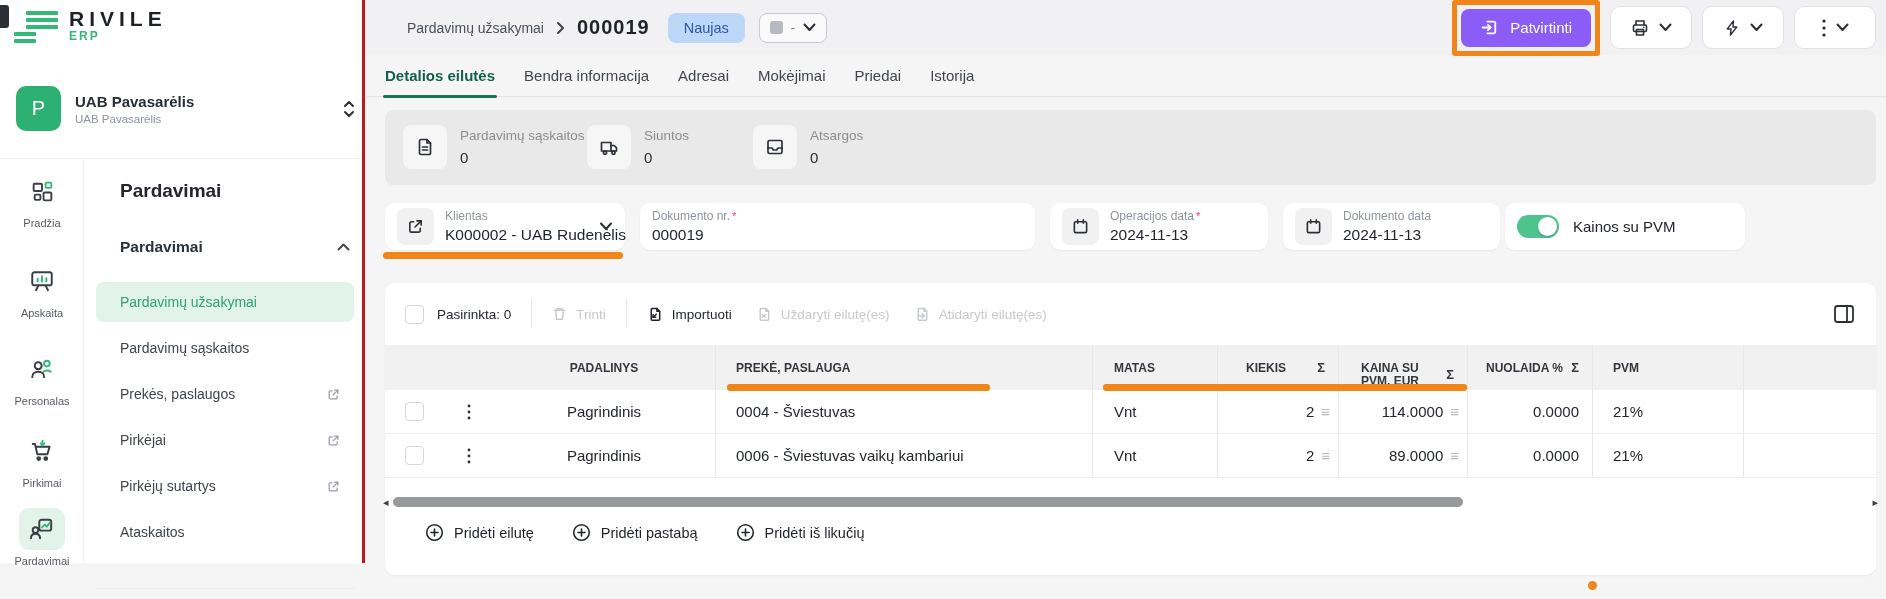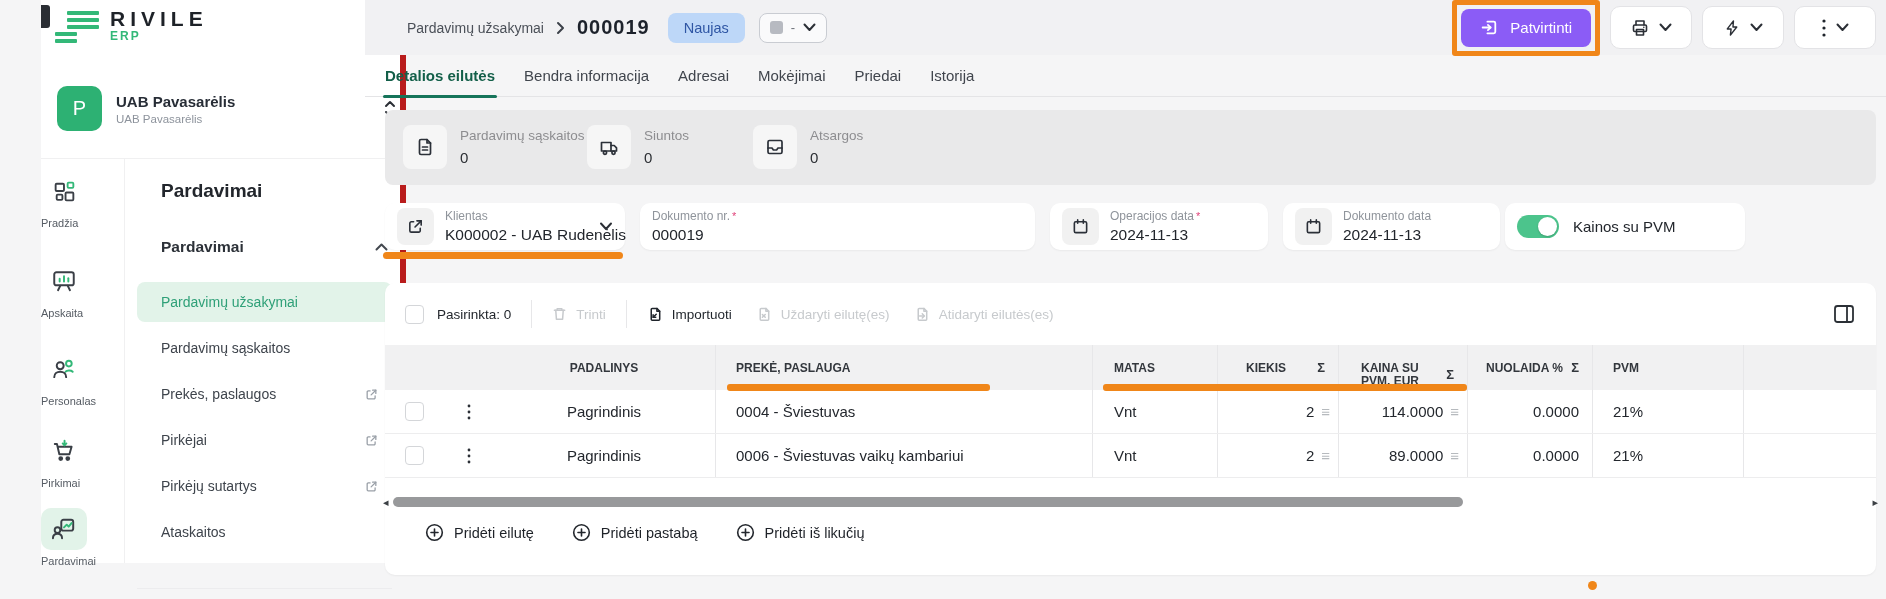--- a/index.html
+++ b/index.html
@@ -1,41 +1,41 @@
 <!DOCTYPE html>
 <html><head>
 <meta charset="utf-8">
 <style>
   * { margin:0; padding:0; box-sizing:border-box; }
   html,body { width:1886px; height:599px; }
   body { position:relative; overflow:hidden; background:#f5f5f6; font-family:"Liberation Sans",sans-serif; color:#23272d; }
   svg { display:block; }
 
   
-  .sidebar { position:absolute; left:0; top:0; width:365px; height:563px; background:#fff; border-right:6px solid #b91c1c;margin-left:41px; }
+  .sidebar { position:absolute; left:0; top:0; width:365px; height:563px; background:#fff; border-right:3px solid #b91c1c; }
   .corner-sliver { position:absolute; left:0; top:5px; width:9px; height:23px; background:#2a2d33; border-radius:0 3px 3px 0; }
   .brand { position:absolute; left:14px; top:9px; display:flex; gap:11px; align-items:flex-start; }
   .logo-bars { width:44px; height:34px; position:relative; }
   .logo-bars span { position:absolute; height:4px; background:#33b878; border-radius:1px; }
   .lb1 { left:12px; top:2px;  width:32px; }
   .lb2 { left:12px; top:9px;  width:32px; }
   .lb3 { left:12px; top:16px; width:32px; }
   .lb4 { left:0;   top:23px; width:22px; }
   .lb5 { left:0;   top:30px; width:22px; }
   .brand-name { font-size:21px; font-weight:bold; color:#1e2228; letter-spacing:5px; line-height:20px; }
   .brand-sub { font-size:12px; font-weight:bold; color:#33b878; letter-spacing:2px; }
   .company { position:absolute; left:16px; top:86px; width:340px; display:flex; align-items:center; gap:14px; cursor:pointer; }
   .avatar { width:45px; height:45px; border-radius:10px; background:#2db173; color:#fff; font-size:20px; display:flex; align-items:center; justify-content:center; }
   .company-name { font-size:15px; font-weight:bold; color:#272d36; }
   .company-sub { font-size:11.5px; color:#8d939c; margin-top:3px; }
   .company-chev { margin-left:auto; color:#2b2f36; }
   .side-hr { position:absolute; left:0; right:0; top:158px; border-top:1px solid #f0f0f1; }
 
   .rail { position:absolute; left:0; top:158px; width:84px; bottom:0; border-right:1px solid #f0f0f1; }
-  .rail-item { position:absolute; left:0; width:84px; display:flex; flex-direction:column; align-items:flex-start; gap:5px; cursor:pointer; }
+  .rail-item { position:absolute; left:0; width:84px; display:flex; flex-direction:column; align-items:center; gap:5px; cursor:pointer; }
   .rail-ico { width:46px; height:42px; border-radius:10px; display:flex; align-items:center; justify-content:center; color:#3a3f46; }
   .rail-item.active .rail-ico { background:#e2f3e9; }
   .rail-label { font-size:11px; color:#555b63; }
 
   .nav { position:absolute; left:84px; top:158px; right:0; bottom:0; }
   .nav-title { position:absolute; left:36px; top:22px; font-size:19px; font-weight:bold; color:#22262c; }
   .nav-group { position:absolute; left:36px; right:12px; top:80px; font-size:15.5px; font-weight:bold; color:#2c3138; display:flex; align-items:center; cursor:pointer; }
   .nav-group .chev-up { margin-left:auto; color:#43484f; }
   .nav-item { position:absolute; left:12px; right:8px; height:40px; border-radius:8px; display:flex; align-items:center; padding:0 14px 0 24px; font-size:14px; color:#3e444c; cursor:pointer; }
   .nav-item.active { background:#e2f3e9; color:#2fa078; }
@@ -496,21 +496,21 @@
           </svg>
         <span>Uždaryti eilutę(es)</span>
       </span>
       <span class="tool-btn disabled">
         <svg width="16" height="17" viewBox="0 0 17 18" fill="none" stroke="currentColor" stroke-width="1.6" stroke-linecap="round" stroke-linejoin="round">
             <path d="M10.5 2.5H5.5a1 1 0 0 0-1 1V14a1 1 0 0 0 1 1h7a1 1 0 0 0 1-1V5.5z"></path>
             <path d="M10.5 2.5v3h3"></path>
             <path d="M6 10.5h4.5"></path>
             <path d="M8.8 8.3l2.2 2.2-2.2 2.2"></path>
           </svg>
-        <span>Atidaryti eilutės(es)</span>
+        <span>Atidaryti eilutę(es)</span>
       </span>
       <span class="cols-btn">
         <svg width="24" height="22" viewBox="0 0 24 22" fill="none" stroke="currentColor" stroke-width="1.8" stroke-linejoin="round">
             <rect x="3" y="3" width="18" height="16" rx="2.5"></rect>
             <path d="M15 3v16"></path>
           </svg>
       </span>
     </div>
 
     <div class="thead">

